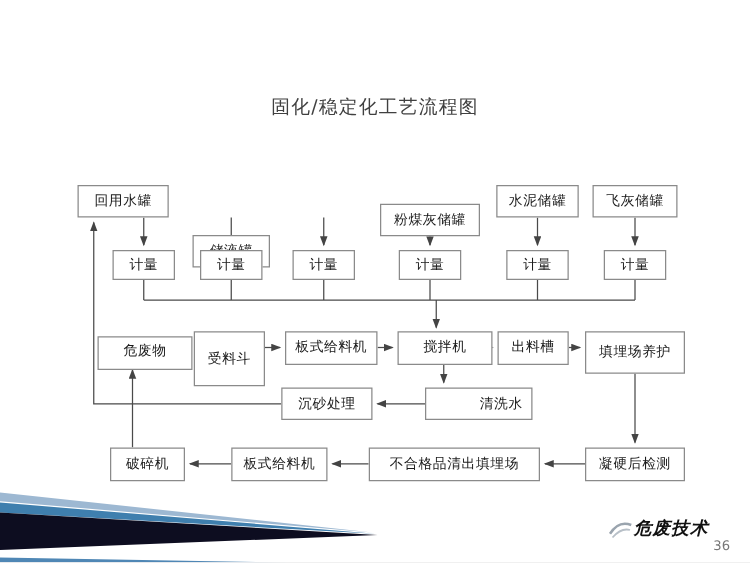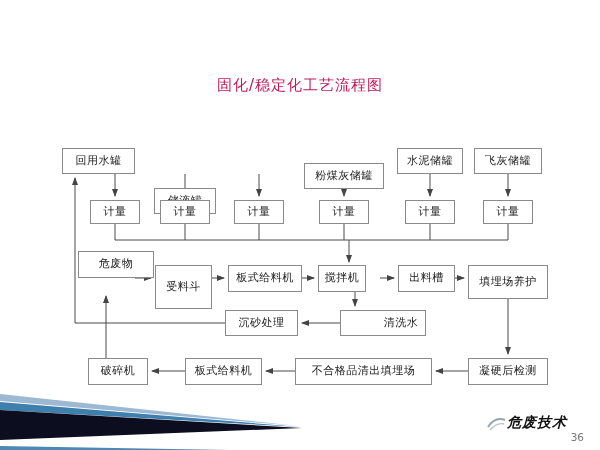--- a/index.html
+++ b/index.html
@@ -3,21 +3,21 @@
 <meta charset="utf-8">
 <style>
   html,body{margin:0;padding:0;background:#fff;}
   .slide{
     position:relative;width:600px;height:450px;background:#ffffff;
     font-family:"DejaVu Sans","Liberation Sans",sans-serif;
     outline:1px solid #c4c4c4;overflow:hidden;
   }
   .title{
     position:absolute;top:76px;left:0;width:600px;text-align:center;
-    font-size:15px;letter-spacing:1px;color:#be185d;
+    font-size:15px;letter-spacing:1px;color:#404040;
   }
   .fbox{
     position:absolute;box-sizing:border-box;border:1px solid #8a8a8a;background:#fff;
     display:flex;align-items:center;justify-content:center;
     font-size:11px;color:#1a1a1a;text-align:center;line-height:1.15;letter-spacing:0.5px;
     white-space:nowrap;
   }
   svg.overlay{position:absolute;left:0;top:0;pointer-events:none;}
   .connector{stroke:#4a4a4a;stroke-width:1;fill:none;}
   .logo-text{
@@ -93,24 +93,24 @@
   <div class="fbox" style="left:397px;top:148px;width:66px;height:26px;">水泥储罐</div>
   <div class="fbox" style="left:474px;top:148px;width:68px;height:26px;">飞灰储罐</div>
 
   <div class="fbox" style="left:90px;top:200px;width:50px;height:24px;">计量</div>
   <div class="fbox" style="left:160px;top:200px;width:50px;height:24px;">计量</div>
   <div class="fbox" style="left:234px;top:200px;width:50px;height:24px;">计量</div>
   <div class="fbox" style="left:319px;top:200px;width:50px;height:24px;">计量</div>
   <div class="fbox" style="left:405px;top:200px;width:50px;height:24px;">计量</div>
   <div class="fbox" style="left:483px;top:200px;width:50px;height:24px;">计量</div>
 
-  <div class="fbox" style="left:78px;top:251px;width:76px;height:27px;font-family:Liberation Mono, monospace;">危废物</div>
+  <div class="fbox" style="left:78px;top:269px;width:76px;height:27px;font-family:Liberation Mono, monospace;">危废物</div>
   <div class="fbox" style="left:155px;top:265px;width:57px;height:44px;">受料斗</div>
   <div class="fbox" style="left:228px;top:265px;width:74px;height:27px;">板式给料机</div>
-  <div class="fbox" style="left:318px;top:265px;width:48px;height:27px;">搅拌机</div>
+  <div class="fbox" style="left:318px;top:265px;width:76px;height:27px;">搅拌机</div>
   <div class="fbox" style="left:398px;top:265px;width:57px;height:27px;">出料槽</div>
   <div class="fbox" style="left:468px;top:265px;width:80px;height:34px;">填埋场养护</div>
 
   <div class="fbox" style="left:225px;top:310px;width:73px;height:26px;">沉砂处理</div>
   <div class="fbox" style="left:340px;top:310px;width:86px;height:26px;padding-left:36px;">清洗水</div>
 
   <div class="fbox" style="left:88px;top:358px;width:60px;height:27px;">破碎机</div>
   <div class="fbox" style="left:185px;top:358px;width:77px;height:27px;">板式给料机</div>
   <div class="fbox" style="left:295px;top:358px;width:137px;height:27px;">不合格品清出填埋场</div>
   <div class="fbox" style="left:468px;top:358px;width:80px;height:27px;">凝硬后检测</div>

